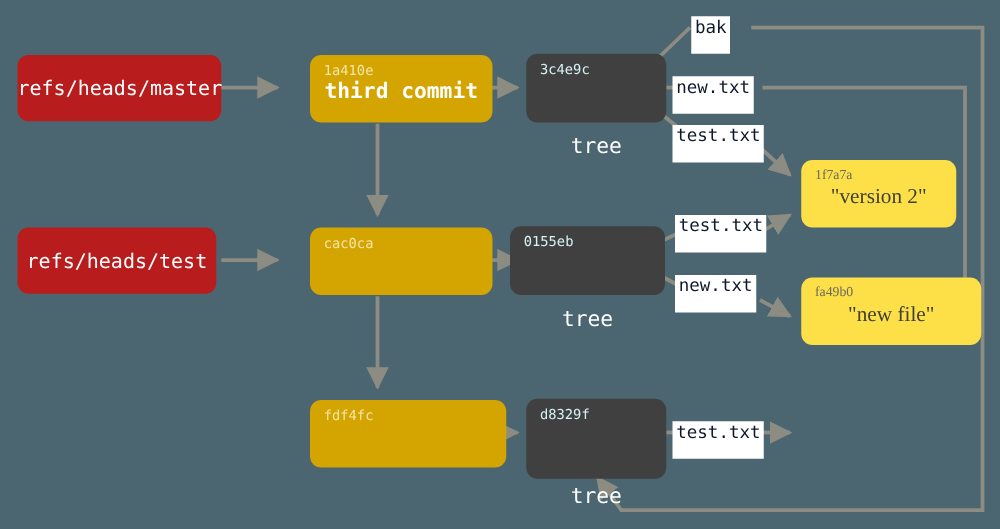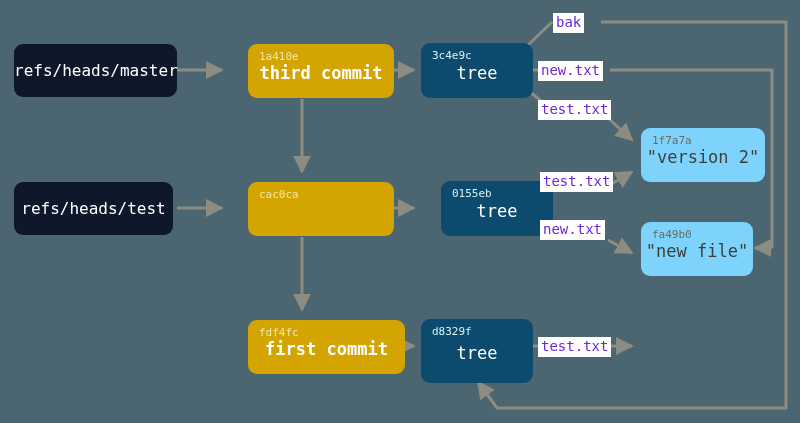--- a/index.html
+++ b/index.html
@@ -43,51 +43,52 @@
     left: 0;
     right: 0;
     top: 50%;
     transform: translateY(-38%);
     text-align: center;
     font-size: 17px;
     line-height: 20px;
     white-space: nowrap;
   }
   .node.ref {
-    background: #0f172a;
+    background: #b91c1c;
   }
   .node.ref .title {
     color: #ffffff;
     transform: translateY(-50%);
     font-size: 16px;
   }
   .node.commit {
     background: #d4a400;
     margin-left: 18px;
   }
   .node.commit .hash { color: #f2e5a8; }
   .node.commit .title { color: #ffffff; font-weight: bold; }
   .node.tree {
-    background: #0c4a6e;
+    background: #404040;
   }
   .node.tree .hash { color: #d6f2f3; }
-  .node.tree .title { color: #ffffff; }
+  .node.tree .title { color: #ffffff; margin-top: 44px; }
   .node.blob {
-    background: #7dd3fc;
+    background: #fde047;
+    font-family: Liberation Serif, serif;
   }
   .node.blob .hash { color: #6a6a60; }
   .node.blob .title { color: #3f3f38; }
 
   .edge-label {
     position: absolute;
     background: #ffffff;
-    color: #6d28d9;
+    color: #0f172a;
     font-size: 14px;
     line-height: 17px;
-    padding: 1px 3px 2px 3px;
+    padding: 1px 3px 12px 3px;
     white-space: nowrap;
     box-sizing: border-box;
   }
 </style>
 </head>
 <body>
 
 <div id="canvas">
 
   <svg class="edges" viewBox="0 0 800 423" xmlns="http://www.w3.org/2000/svg">
@@ -146,44 +147,43 @@
     <span class="hash">1a410e</span>
     <span class="title">third commit</span>
   </div>
 
   <div class="node commit" style="left:230px; top:182px; width:146px; height:54px;">
     <span class="hash">cac0ca</span>
   </div>
 
   <div class="node commit" style="left:230px; top:320px; width:157px; height:54px;">
     <span class="hash">fdf4fc</span>
-    <span class="title">first commit</span>
   </div>
 
   <div class="node tree" style="left:421px; top:43px; width:112px; height:55px;">
     <span class="hash">3c4e9c</span>
     <span class="title">tree</span>
   </div>
 
-  <div class="node tree" style="left:441px; top:181px; width:112px; height:55px;text-decoration:underline;">
+  <div class="node tree" style="left:408px; top:181px; width:124px; height:55px;text-decoration:underline;">
     <span class="hash">0155eb</span>
     <span class="title">tree</span>
   </div>
 
   <div class="node tree" style="left:421px; top:319px; width:112px; height:64px;">
     <span class="hash">d8329f</span>
     <span class="title">tree</span>
   </div>
 
   <div class="node blob" style="left:641px; top:128px; width:124px; height:54px;">
     <span class="hash">1f7a7a</span>
     <span class="title">"version 2"</span>
   </div>
 
-  <div class="node blob" style="left:641px; top:222px; width:112px; height:54px;padding-left:24px;">
+  <div class="node blob" style="left:641px; top:222px; width:144px; height:54px;padding-left:24px;">
     <span class="hash">fa49b0</span>
     <span class="title">"new file"</span>
   </div>
 
 
   <div class="edge-label" style="left:553px; top:13px;">bak</div>
 
   <div class="edge-label" style="left:538px; top:61px;">new.txt</div>
 
   <div class="edge-label" style="left:538px; top:100px;">test.txt</div>

